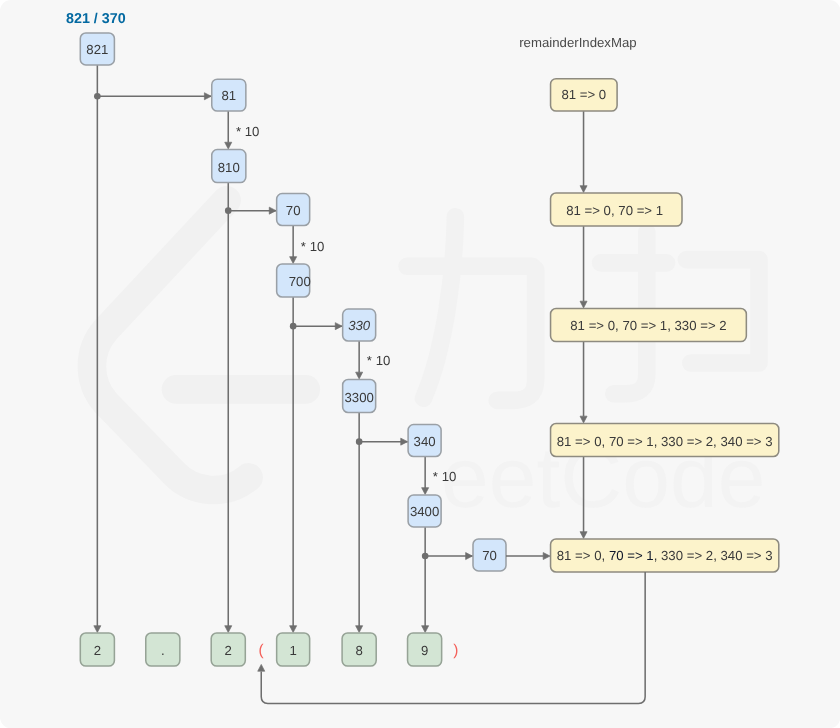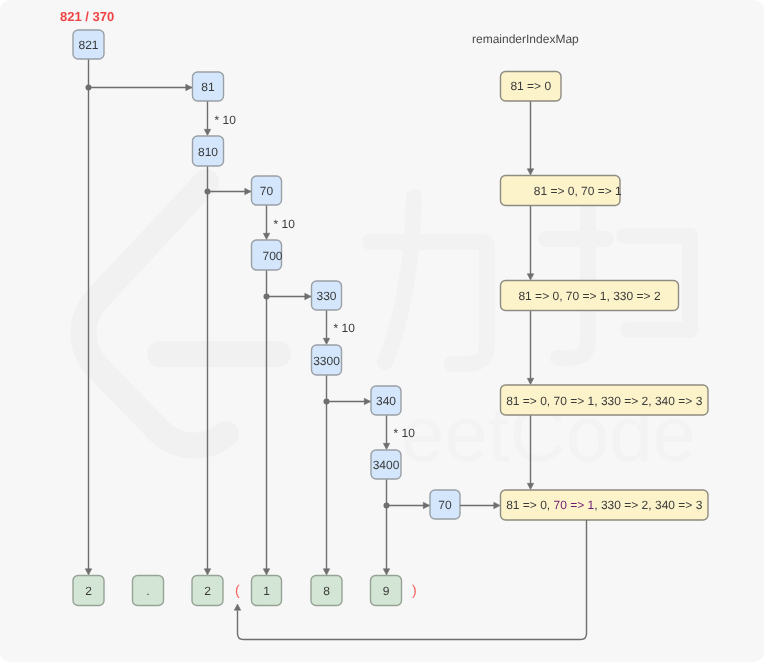--- a/index.html
+++ b/index.html
@@ -4,26 +4,26 @@
 <style>
   html,body{margin:0;padding:0;background:#ffffff;}
   body{width:764px;height:662px;overflow:hidden;
        font-family:"Liberation Sans",sans-serif;
        -webkit-font-smoothing:antialiased;text-rendering:geometricPrecision;}
   #canvas{position:relative;width:764px;height:662px;background:#f7f7f7;
           border-radius:10px;overflow:hidden;}
   svg.layer{position:absolute;left:0;top:0;width:764px;height:662px;display:block;}
   #wm-layer{opacity:1;}
   .tx{position:absolute;white-space:nowrap;color:#4a4a4a;font-size:12px;line-height:1;}
-  .title{font-weight:bold;font-size:13px;color:#ef4444;}
+  .title{font-weight:bold;font-size:13px;color:#0369a1;}
   .nodetext{position:absolute;white-space:nowrap;font-size:12px;color:#3a3a3a;
             text-align:center;line-height:1;}
   .paren{position:absolute;color:#f4615b;font-size:14px;line-height:1;}
   .wm{position:absolute;color:#c2c2c2;font-size:19px;white-space:nowrap;line-height:1;}
-  .hi{color:#701a75;}
+  .hi{color:#0f172a;}
 </style>
 </head>
 <body>
 
 <div id="canvas">
 
   <svg class="layer" id="wm-layer" viewBox="0 0 764 662">
     <g id="wm-logo" fill="none" stroke="#f1f1f1" stroke-width="26" stroke-linecap="round" stroke-linejoin="round">
       <path d="M206 182 L96 300 a50 50 0 0 0 0 66 L158 430 a50 50 0 0 0 68 4"></path>
       <path d="M160 354 h118"></path>
@@ -113,37 +113,37 @@
 
   <div class="tx title" style="left:60px;top:10px;">821 / 370</div>
   <div class="tx" style="left:472px;top:32.6px;font-size:12px;">remainderIndexMap</div>
 
   <div id="nodes">
       <div class="nodetext " style="left: 73px; top: 30.5px; width: 31px; height: 29px; line-height: 29px;">821</div>
       <div class="nodetext " style="left: 192.5px; top: 72.5px; width: 31px; height: 29px; line-height: 29px;">81</div>
       <div class="nodetext " style="left: 192.5px; top: 136.5px; width: 31px; height: 30px; line-height: 30px;">810</div>
       <div class="nodetext " style="left: 251.5px; top: 176.5px; width: 30px; height: 29px; line-height: 29px;">70</div>
       <div class="nodetext " style="left: 251.5px; top: 240.5px; width: 42px; height: 30px; line-height: 30px;">700</div>
-      <div class="nodetext " style="left: 311.5px; top: 281.5px; width: 30px; height: 29px; line-height: 29px;">330</div>
+      <div class="nodetext " style="left: 311.5px; top: 281.5px; width: 30px; height: 29px; line-height: 29px; font-style: italic;">330</div>
       <div class="nodetext " style="left: 311.5px; top: 345.5px; width: 30px; height: 30px; line-height: 30px;">3300</div>
       <div class="nodetext " style="left: 371px; top: 386.5px; width: 30px; height: 29px; line-height: 29px;">340</div>
       <div class="nodetext " style="left: 371px; top: 450.5px; width: 30px; height: 29px; line-height: 29px;">3400</div>
       <div class="nodetext " style="left: 430px; top: 490.5px; width: 30px; height: 29px; line-height: 29px;">70</div>
       <div class="nodetext" style="left: 214.5px; top: 113.6px; text-align: left;">* 10</div>
       <div class="nodetext" style="left: 273.5px; top: 218px; text-align: left;">* 10</div>
       <div class="nodetext" style="left: 333.5px; top: 322.2px; text-align: left;">* 10</div>
       <div class="nodetext" style="left: 393.5px; top: 427px; text-align: left;">* 10</div>
       <div class="nodetext " style="left: 73px; top: 576px; width: 31px; height: 30px; line-height: 30px;">2</div>
       <div class="nodetext " style="left: 132.5px; top: 576px; width: 31px; height: 30px; line-height: 30px;">.</div>
       <div class="nodetext " style="left: 192px; top: 576px; width: 31px; height: 30px; line-height: 30px;">2</div>
       <div class="nodetext " style="left: 251.5px; top: 576px; width: 30px; height: 30px; line-height: 30px;">1</div>
       <div class="nodetext " style="left: 311px; top: 576px; width: 31px; height: 30px; line-height: 30px;">8</div>
       <div class="nodetext " style="left: 370.5px; top: 576px; width: 31px; height: 30px; line-height: 30px;">9</div>
       <div class="paren" style="left: 235px; top: 583px;">(</div>
       <div class="paren" style="left: 412px; top: 583px;">)</div>
       <div class="nodetext " style="left: 500.5px; top: 72px; width: 60.5px; height: 43px; line-height: 29.5px;">81 =&gt; 0</div>
-      <div class="nodetext " style="left: 518px; top: 176px; width: 119.5px; height: 36px; line-height: 30px;">81 =&gt; 0, 70 =&gt; 1</div>
+      <div class="nodetext " style="left: 499px; top: 176px; width: 119.5px; height: 36px; line-height: 30px;">81 =&gt; 0, 70 =&gt; 1</div>
       <div class="nodetext " style="left: 500.5px; top: 281px; width: 178px; height: 30px; line-height: 30px;">81 =&gt; 0, 70 =&gt; 1, 330 =&gt; 2</div>
       <div class="nodetext " style="left: 500.5px; top: 385.5px; width: 207.5px; height: 30px; line-height: 30px;">81 =&gt; 0, 70 =&gt; 1, 330 =&gt; 2, 340 =&gt; 3</div>
       <div class="nodetext" style="left: 500.5px; top: 490px; width: 207.5px; height: 30px; line-height: 30px;"><span>81 =&gt; 0, </span><span class="hi">70 =&gt; 1</span><span>, 330 =&gt; 2, 340 =&gt; 3</span></div>
     </div>
 
 </div>
 
 </body></html>

